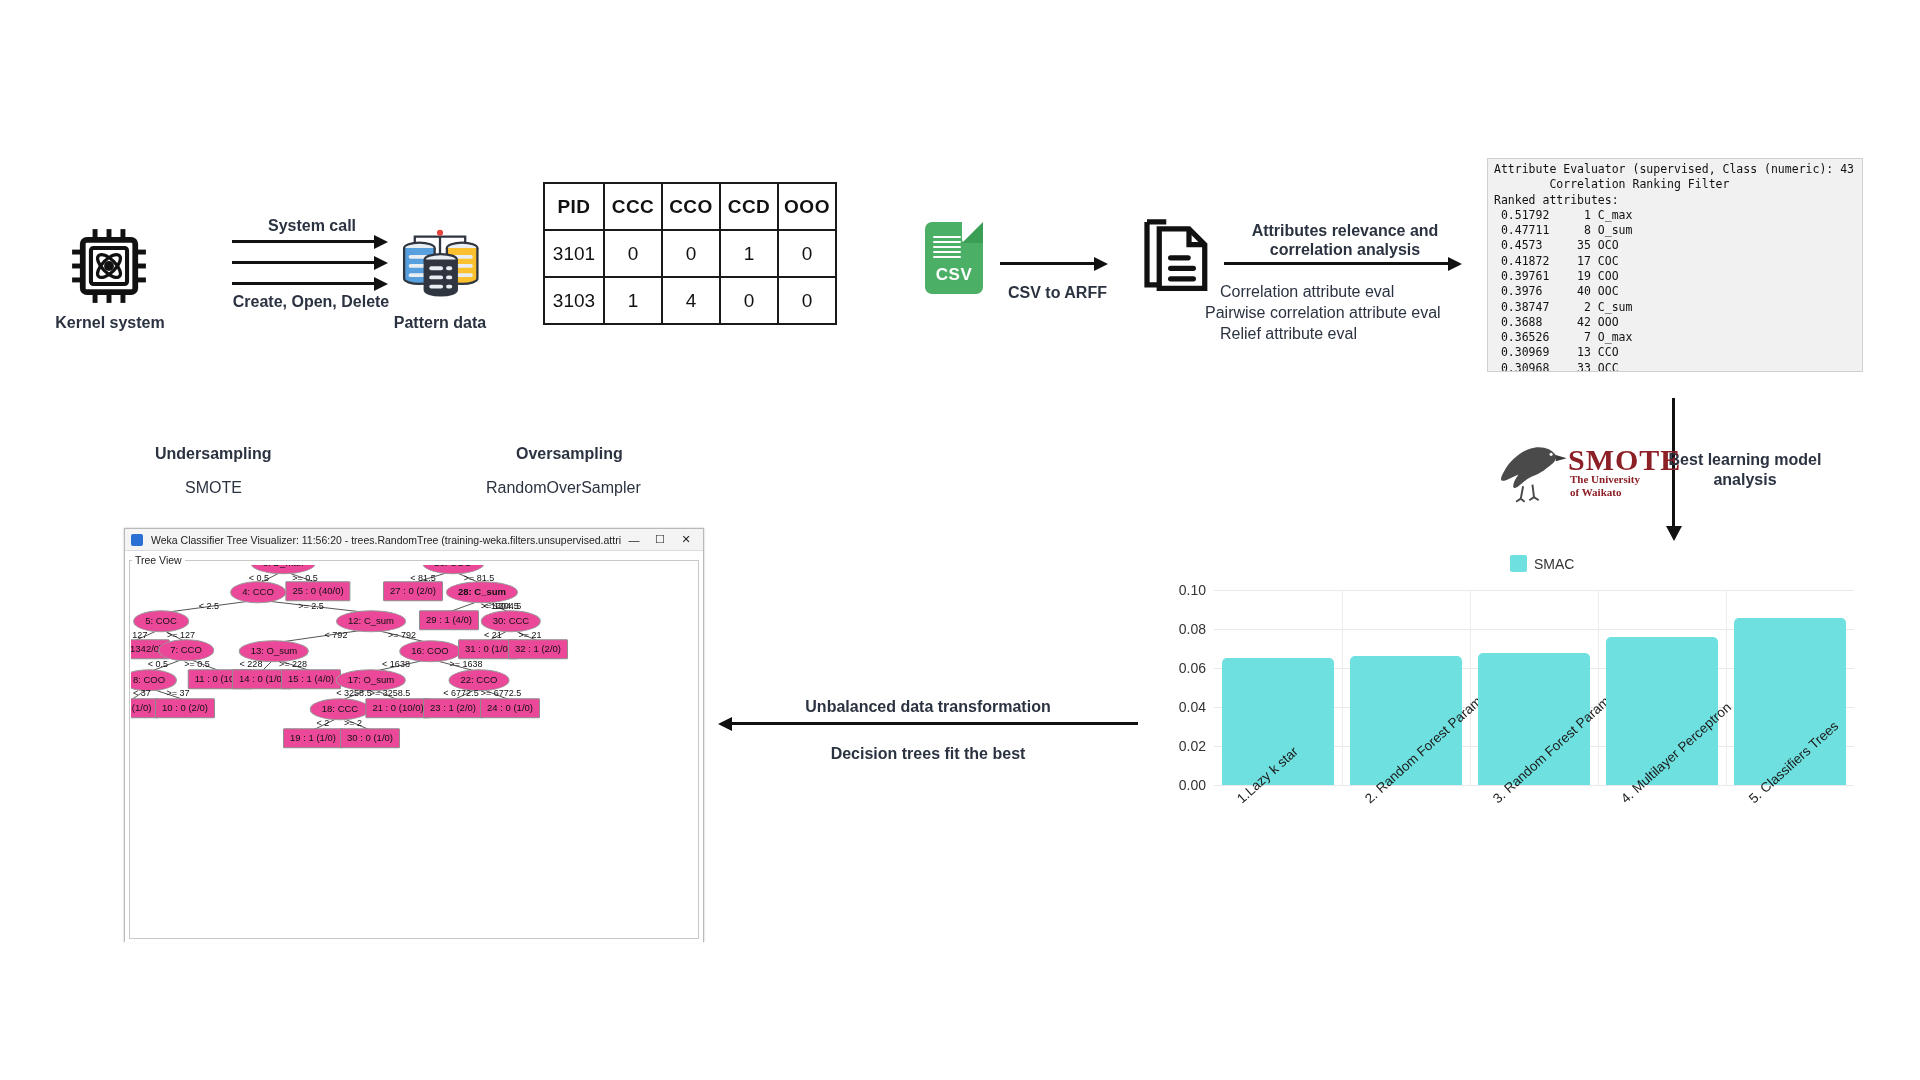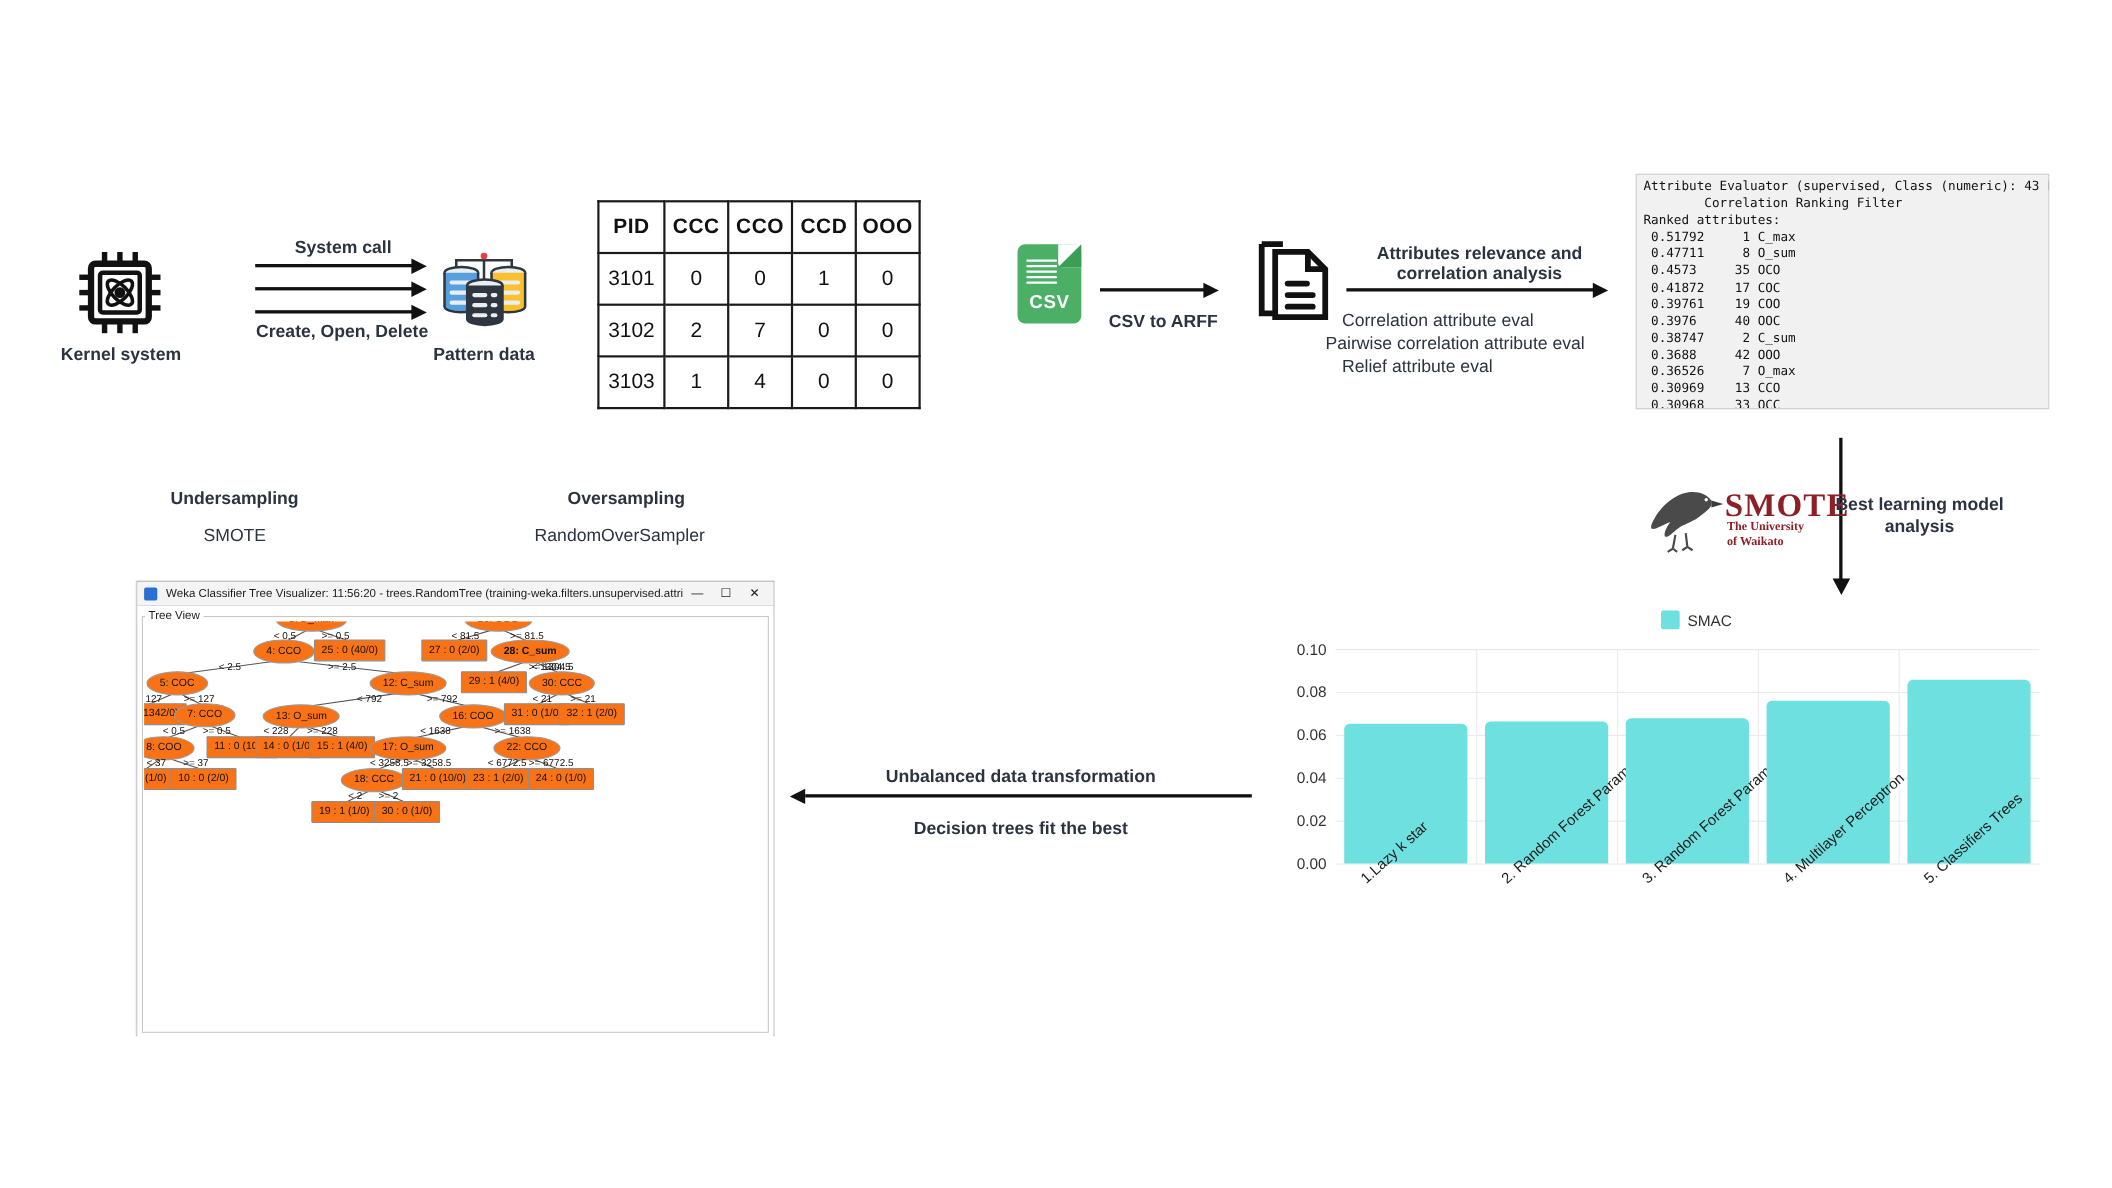--- a/index.html
+++ b/index.html
@@ -80,21 +80,21 @@
     display:flex; align-items:center; padding:0 4px; font-size:10.5px; color:#1c1c1c;
   }
   .win-title .t { flex:1; white-space:nowrap; overflow:hidden; }
   .win-btn { width:26px; text-align:center; font-size:11px; color:#222; cursor:default; }
   .win-body { position:relative; background:#fff; }
   .tv-legend { position:absolute; left:7px; top:3px; font-size:10.5px; color:#1c1c1c; background:#fff; padding:0 3px; z-index:3;}
   .tv-frame { position:absolute; left:4px; top:9px; right:4px; bottom:4px; border:1px solid #c8c8c8; border-top:1px solid #c8c8c8;}
   .tv-canvas { position:absolute; left:6px; top:14px; right:6px; bottom:6px; overflow:hidden; }
 
   .node {
-    position:absolute; background:#f97316; color:#111;
+    position:absolute; background:#ec4899; color:#111;
     font-size:9.5px; font-family:"Liberation Sans", sans-serif;
     white-space:nowrap; transform:translate(-50%,-50%);
     text-align:center; line-height:1;
   }
   .node.internal {
     border-radius:50%; padding:5px 11px; border:1px solid #9a9a9a;
   }
   .node.leaf {
     border-radius:1px; padding:4px 6px; border:1px solid #8e8e8e;
   }
@@ -204,27 +204,20 @@
     <th>CCD</th>
     <th>OOO</th>
   </tr>
     </thead>
   <tbody>
     <tr>
       <td class="pid">3101</td>
       <td>0</td>
       <td>0</td>
       <td>1</td>
-      <td>0</td>
-    </tr>
-    <tr>
-      <td class="pid">3102</td>
-      <td>2</td>
-      <td>7</td>
-      <td>0</td>
       <td>0</td>
     </tr>
     <tr>
       <td class="pid">3103</td>
       <td>1</td>
       <td>4</td>
       <td>0</td>
       <td>0</td>
     </tr>
   </tbody>

